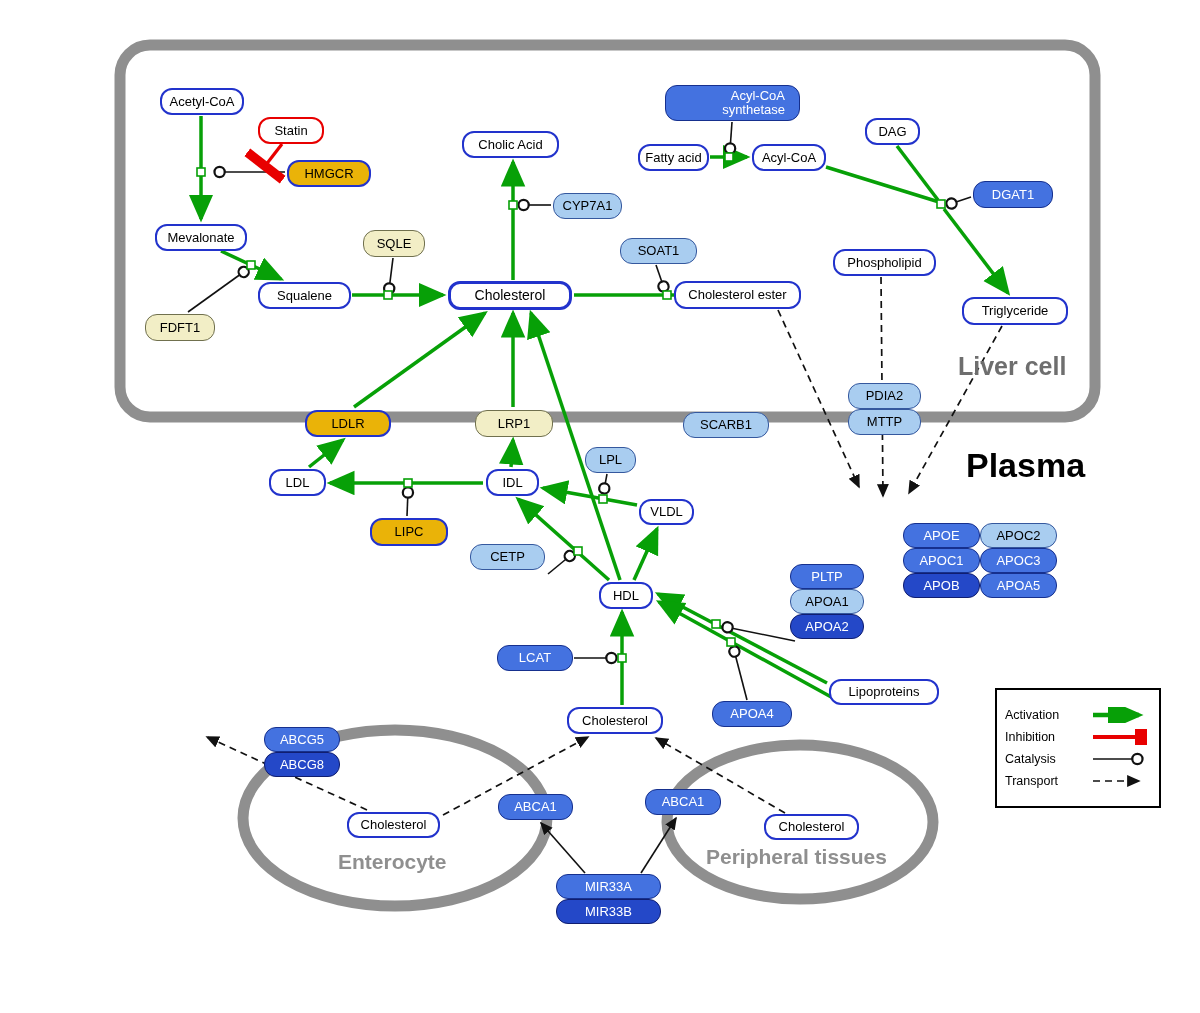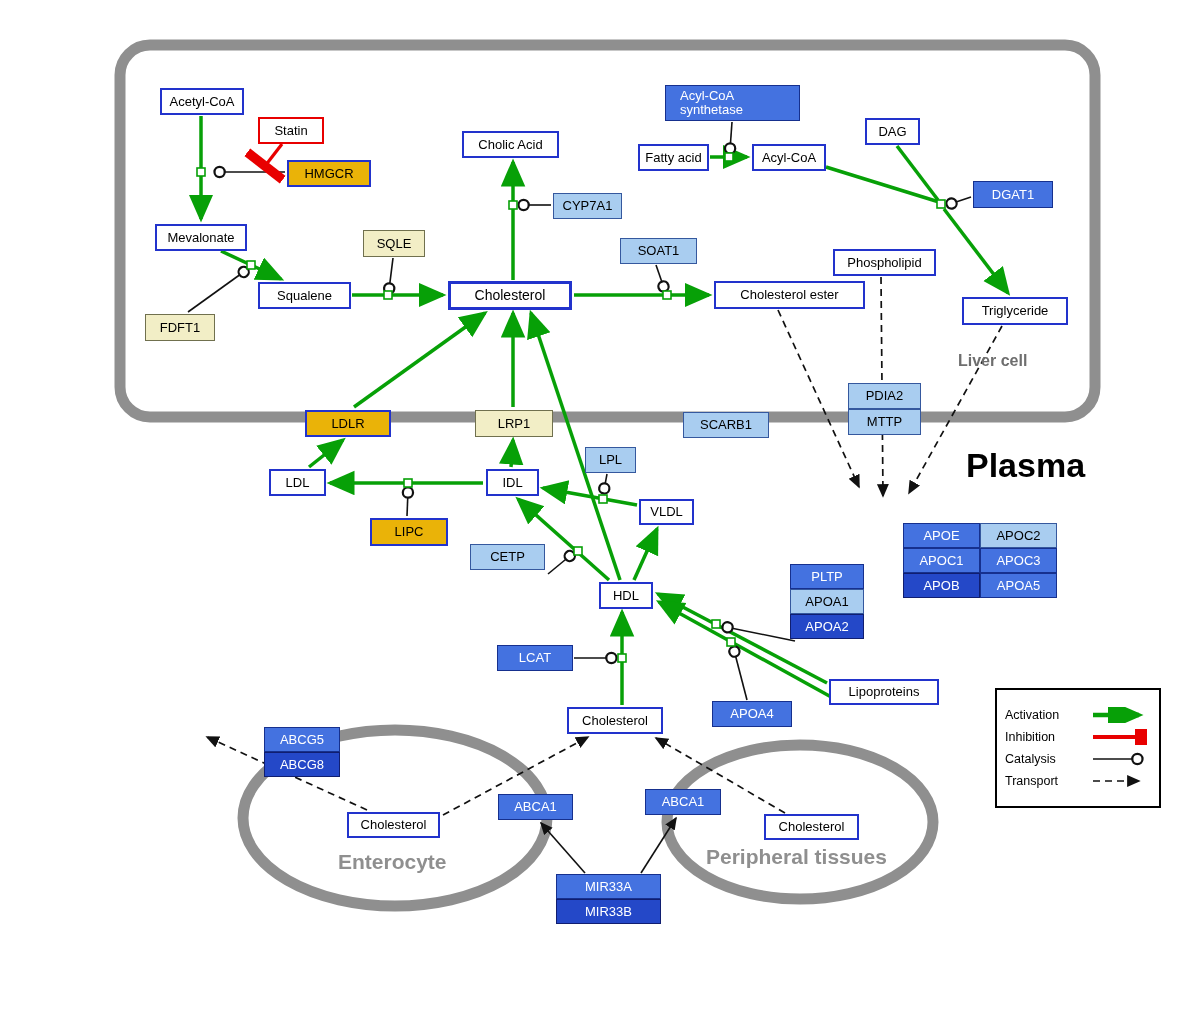--- a/index.html
+++ b/index.html
@@ -5,21 +5,21 @@
   html,body{margin:0;padding:0;background:#fff;}
   #canvas{position:relative;width:1200px;height:1013px;background:#fff;overflow:hidden;
           font-family:"Liberation Sans",sans-serif;}
   #edge-svg{position:absolute;left:0;top:0;width:1200px;height:1013px;}
   .e-act{stroke:#07A007;stroke-width:3.5;fill:none;stroke-linecap:butt;}
   .e-cat{stroke:#111;stroke-width:1.6;fill:none;}
   .e-trans{stroke:#111;stroke-width:1.7;fill:none;stroke-dasharray:7 5;}
   .e-inh{stroke:#E80000;stroke-width:3.2;fill:none;}
   .rxn{fill:#fff;stroke:#07A007;stroke-width:1.6;}
   .node{position:absolute;box-sizing:border-box;display:flex;align-items:center;justify-content:center;
-        text-align:left;font-size:13px;line-height:1.05;padding:1px 3px;background:#fff;}
+        text-align:right;font-size:13px;line-height:1.05;padding:1px 3px;background:#fff;border-radius:12px;}
   .metab{background:#fff;border:2px solid #2233cc;color:#000;}
   .metab-strong{background:#fff;border:3px solid #2233cc;color:#000;font-size:14px;}
   .statin-box{background:#fff;border:2.5px solid #E80000;color:#000;}
   .yellow{background:#eab308;border:2px solid #2233cc;color:#000;}
   .paleyellow{background:#f2eec6;border:1.5px solid #70704e;color:#000;}
   .lblue{background:#a9cdf0;border:1.5px solid #35589e;color:#000;}
   .blue{background:#4472e0;border:1.5px solid #16308e;color:#fff;}
   .dblue{background:#2448c8;border:1.5px solid #101e70;color:#fff;}
   .rlabel{position:absolute;font-weight:bold;color:#7d7d7d;}
   .legend{position:absolute;left:995px;top:688px;width:166px;border:2px solid #000;background:#fff;
@@ -103,42 +103,42 @@
         <rect x="937" y="200" width="8" height="8" class="rxn"></rect>
         <rect x="404" y="479" width="8" height="8" class="rxn"></rect>
         <rect x="599" y="495" width="8" height="8" class="rxn"></rect>
         <rect x="574" y="547" width="8" height="8" class="rxn"></rect>
         <rect x="712" y="620" width="8" height="8" class="rxn"></rect>
         <rect x="727" y="638" width="8" height="8" class="rxn"></rect>
         <rect x="618" y="654" width="8" height="8" class="rxn"></rect>
       </g>
   </svg>
 
-  <div class="rlabel" style="left:958px;top:352px;font-size:16px;color:#6e6e6e">Liver cell</div>
+  <div class="rlabel" style="left:958px;top:352px;font-size:25px;color:#6e6e6e">Liver cell</div>
   <div class="rlabel" style="left:966px;top:446px;font-size:34px;color:#000000">Plasma</div>
   <div class="rlabel" style="left:338px;top:850px;font-size:21px;color:#8f8f8f">Enterocyte</div>
   <div class="rlabel" style="left:706px;top:845px;font-size:21px;color:#8f8f8f">Peripheral tissues</div>
 
   <div class="node metab" style="left:160px;top:88px;width:84px;height:27px">Acetyl-CoA</div>
   <div class="node statin-box" style="left:258px;top:117px;width:66px;height:27px">Statin</div>
   <div class="node yellow" style="left:287px;top:160px;width:84px;height:27px">HMGCR</div>
   <div class="node metab" style="left:155px;top:224px;width:92px;height:27px">Mevalonate</div>
   <div class="node paleyellow" style="left:363px;top:230px;width:62px;height:27px">SQLE</div>
   <div class="node paleyellow" style="left:145px;top:314px;width:70px;height:27px">FDFT1</div>
   <div class="node metab" style="left:258px;top:282px;width:93px;height:27px">Squalene</div>
   <div class="node metab-strong" style="left:448px;top:281px;width:124px;height:29px">Cholesterol</div>
   <div class="node metab" style="left:462px;top:131px;width:97px;height:27px">Cholic Acid</div>
   <div class="node lblue" style="left:553px;top:193px;width:69px;height:26px">CYP7A1</div>
   <div class="node blue" style="left:665px;top:85px;width:135px;height:36px;padding:1px 14px">Acyl-CoA synthetase</div>
   <div class="node metab" style="left:638px;top:144px;width:71px;height:27px">Fatty acid</div>
   <div class="node metab" style="left:752px;top:144px;width:74px;height:27px">Acyl-CoA</div>
   <div class="node metab" style="left:865px;top:118px;width:55px;height:27px">DAG</div>
   <div class="node blue" style="left:973px;top:181px;width:80px;height:27px">DGAT1</div>
   <div class="node lblue" style="left:620px;top:238px;width:77px;height:26px">SOAT1</div>
-  <div class="node metab" style="left:714px;top:281px;width:151px;height:28px">Cholesterol ester</div>
+  <div class="node metab" style="left:674px;top:281px;width:127px;height:28px">Cholesterol ester</div>
   <div class="node metab" style="left:833px;top:249px;width:103px;height:27px">Phospholipid</div>
   <div class="node metab" style="left:962px;top:297px;width:106px;height:28px">Triglyceride</div>
 
   <div class="node yellow" style="left:305px;top:410px;width:86px;height:27px">LDLR</div>
   <div class="node paleyellow" style="left:475px;top:410px;width:78px;height:27px">LRP1</div>
   <div class="node lblue" style="left:683px;top:412px;width:86px;height:26px">SCARB1</div>
   <div class="node lblue" style="left:848px;top:383px;width:73px;height:26px">PDIA2</div>
   <div class="node lblue" style="left:848px;top:409px;width:73px;height:26px">MTTP</div>
 
   <div class="node metab" style="left:269px;top:469px;width:57px;height:27px">LDL</div>

